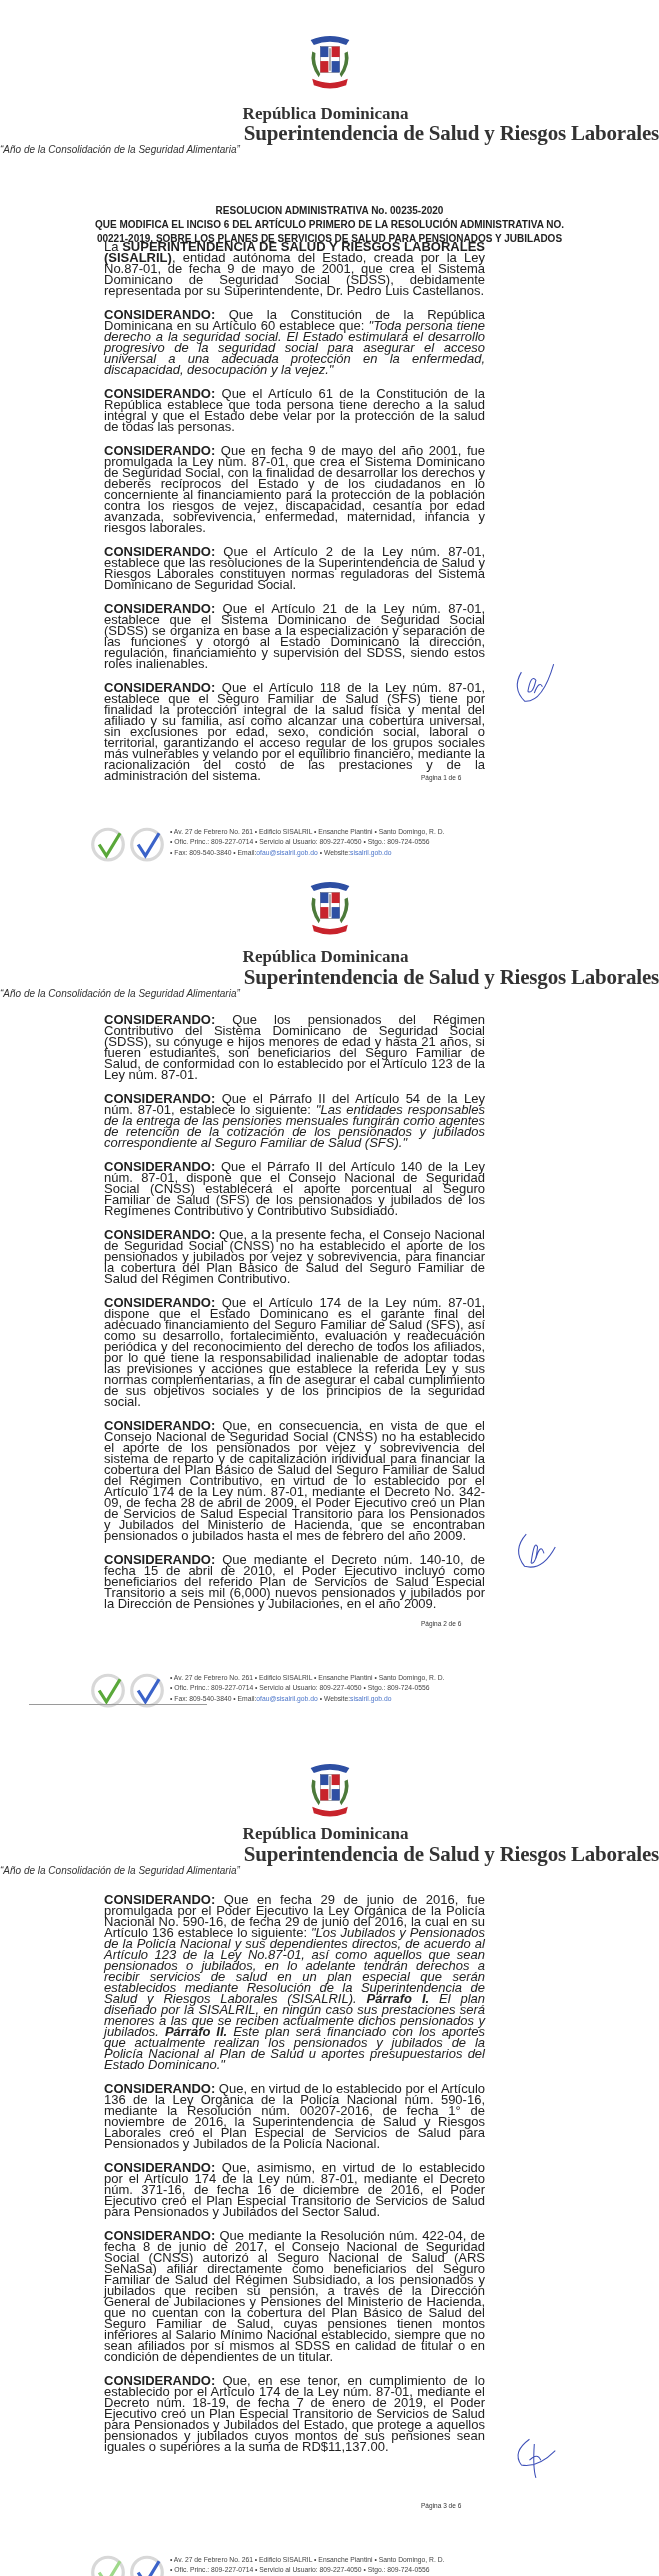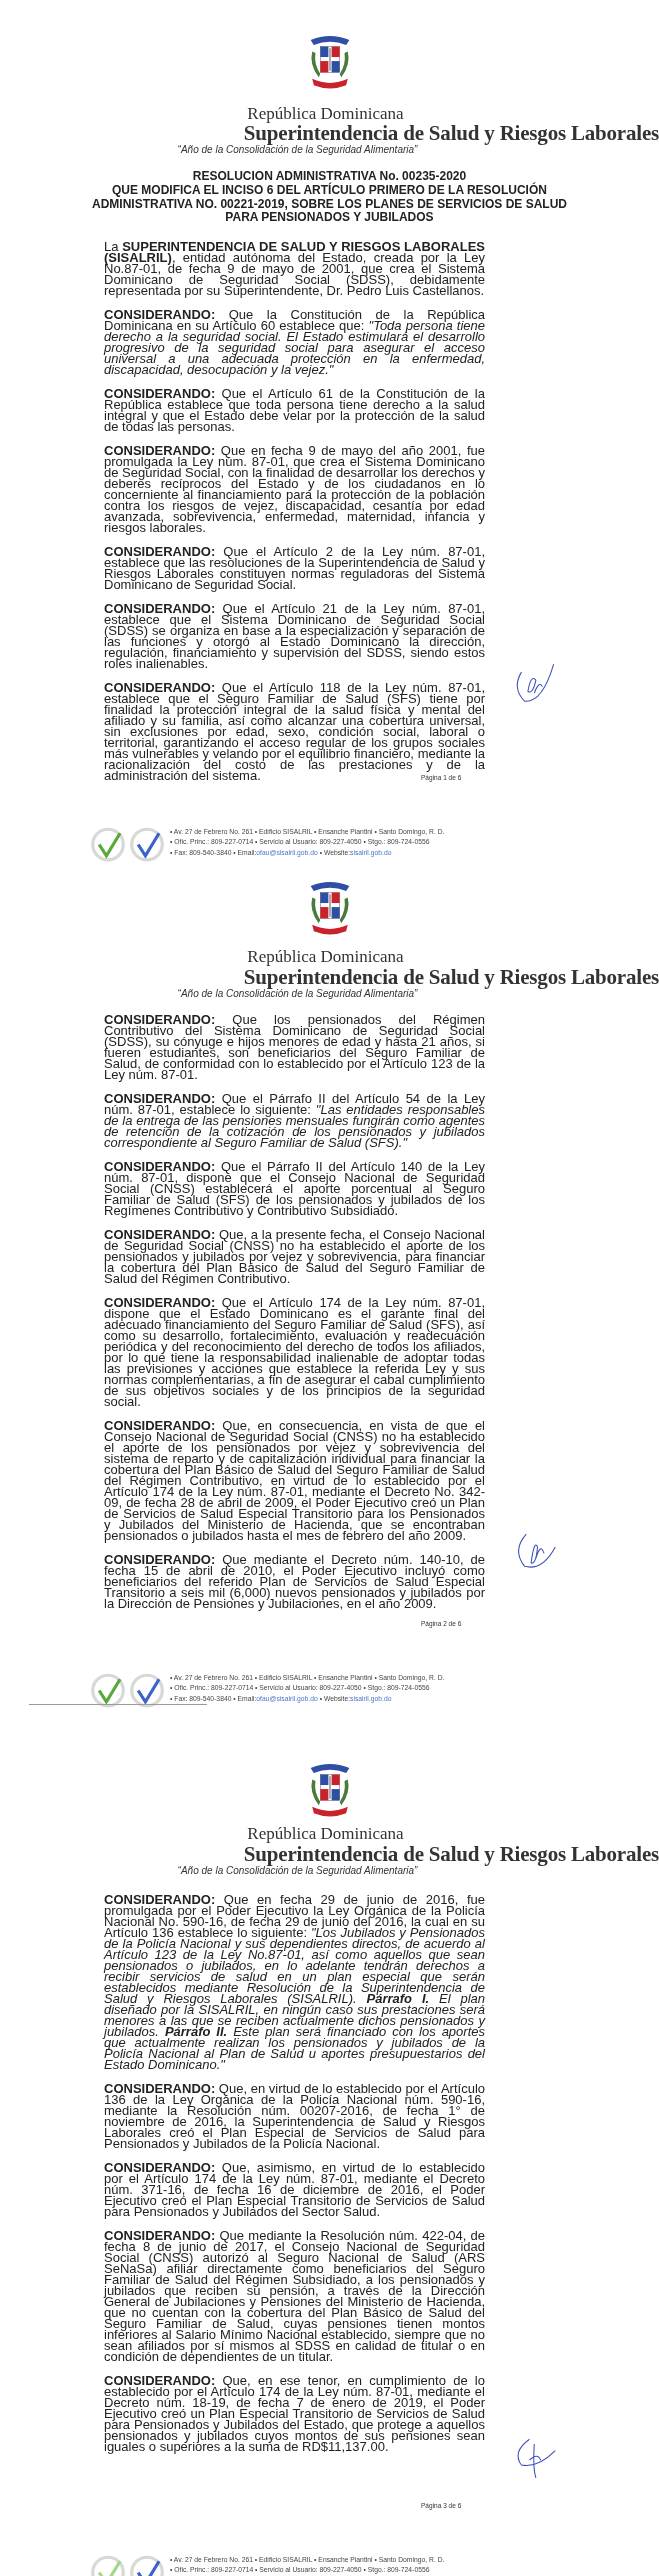--- a/index.html
+++ b/index.html
@@ -2,24 +2,24 @@
 <html style="font-size:13px"><head>
 <meta charset="utf-8">
 <style>
   html, body { margin:0; padding:0; background:#ffffff; }
   body { width:659px; font-family:"Liberation Sans", sans-serif; color:#222; }
   .page { position:relative; width:659px; background:#fff; }
   .page1 { height:862px; }
   .page2 { height:849px; }
   .page3 { height:865px; }
   .crest { position:absolute; left:50%; transform:translateX(-50%); width:49px; height:63px; }
-  .h-rep { position:absolute; left:0; width:651px; text-align:center; font-family:"Liberation Serif", serif; font-weight:normal; font-size:17px; color:#333; }
+  .h-rep { position:absolute; left:0; width:651px; text-align:center; font-family:"Liberation Serif", serif; font-weight:bold; font-size:17px; color:#333; }
   .h-sup { position:absolute; left:0; width:659px; text-align:right; font-family:"Liberation Serif", serif; font-weight:bold; font-size:21px; color:#333; letter-spacing:-0.2px; }
-  .h-motto { position:absolute; left:0; width:595px; text-align:center; font-style:italic; font-size:10px; color:#333; }
-  .title-block { position:absolute; left:81px; width:497px; text-align:center; font-weight:bold; font-size:12px; line-height:13.8px; color:#222; }
+  .h-motto { position:absolute; left:0; width:595px; font-style:italic; font-size:10px; color:#333; }
+  .title-block { position:absolute; left:81px; width:497px; text-align:center; font-weight:bold; font-size:10px; line-height:13.8px; color:#222;margin-top:34px; }
   .body { position:absolute; left:104px; width:381px; font-size:13px; line-height:11px; text-align:justify; color:#222; }
   .body p { margin:0 0 13px 0; }
   .body b { font-weight:bold; }
   .body i { font-style:italic; }
   .pageno { position:absolute; left:421px; font-size:7.7px; color:#333; transform:scaleX(0.85); transform-origin:left; }
   .footer { position:absolute; left:91px; width:453px; height:49px;margin-top:41px; }
   .cert { position:absolute; top:0; width:34px; height:45px; }
   .foot-text { position:absolute; left:79px; top:4.9px; font-size:7.7px; line-height:10.5px; color:#444; white-space:nowrap; transform:scaleX(0.88); transform-origin:left; }
   .foot-text .link { color:#4a74c9; }
   .sig { position:absolute; width:47px; height:50px; }

